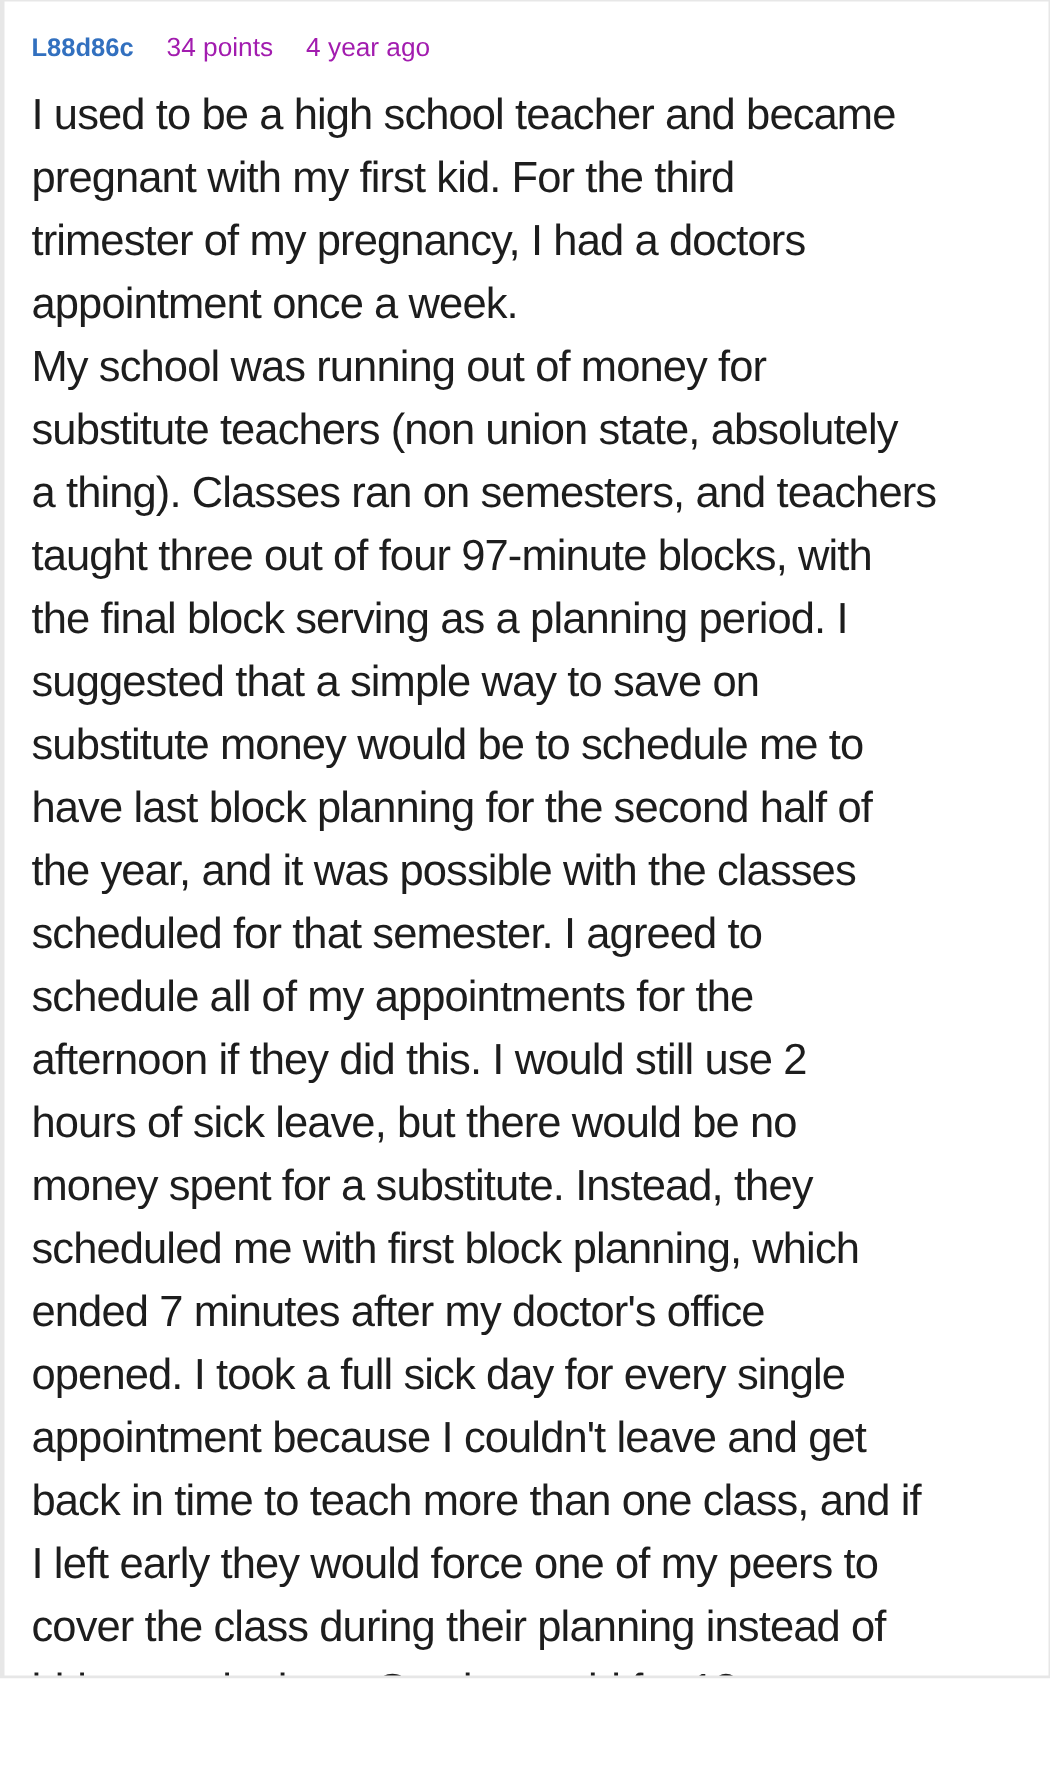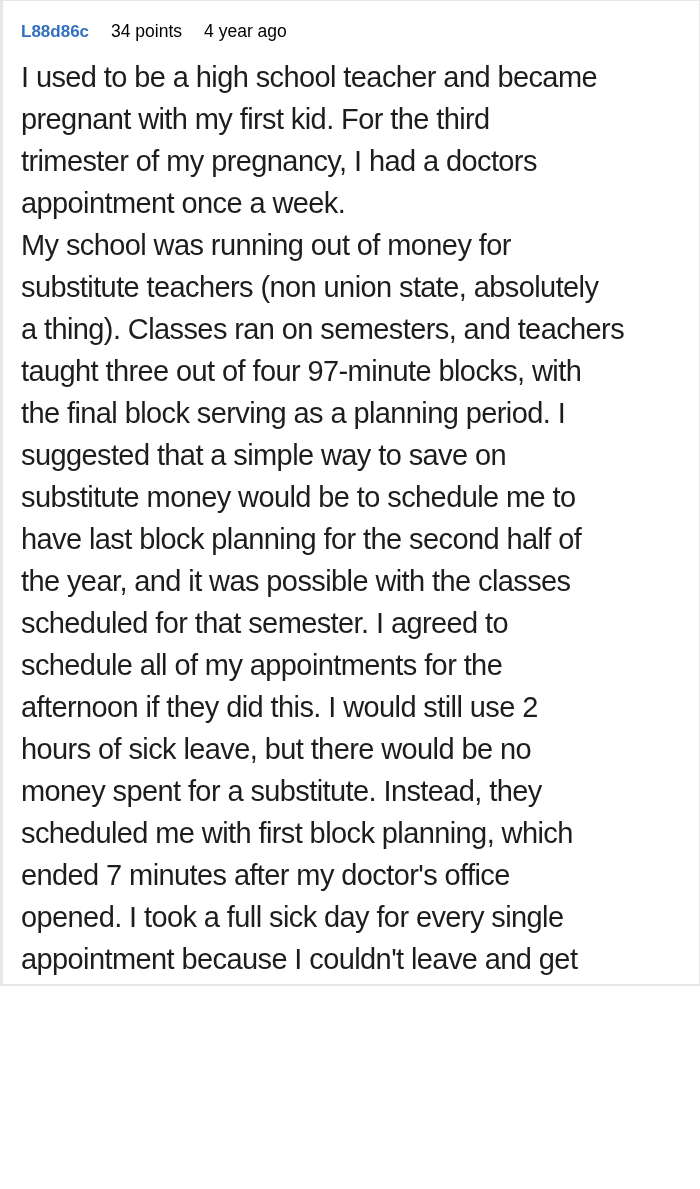--- a/index.html
+++ b/index.html
@@ -4,21 +4,21 @@
 <style>
   html, body {
     margin: 0;
     padding: 0;
     background: #ffffff;
     font-family: "Liberation Sans", sans-serif;
   }
   .comment-card {
     box-sizing: border-box;
     width: 700px;
-    height: 986px;
+    height: 1119px;
     background: #ffffff;
     border-style: solid;
     border-color: #e7e7e7;
     border-width: 1px 1px 2px 3px;
     padding: 18px 18px 11px 18px;
     overflow: hidden;
   }
   .comment-header {
     display: flex;
     align-items: baseline;
@@ -26,21 +26,21 @@
     line-height: 24px;
   }
   .username-link {
     color: #3270bf;
     font-size: 17px;
     font-weight: bold;
     text-decoration: none;
     cursor: pointer;
   }
   .meta-text {
-    color: #000000;
+    color: #a21caf;
     font-size: 17.5px;
     font-weight: normal;
   }
   .comment-body {
     margin-top: 12px;
     color: #1d1d1d;
     font-size: 29px;
     line-height: 42px;
     letter-spacing: -0.6px;
     white-space: pre;

